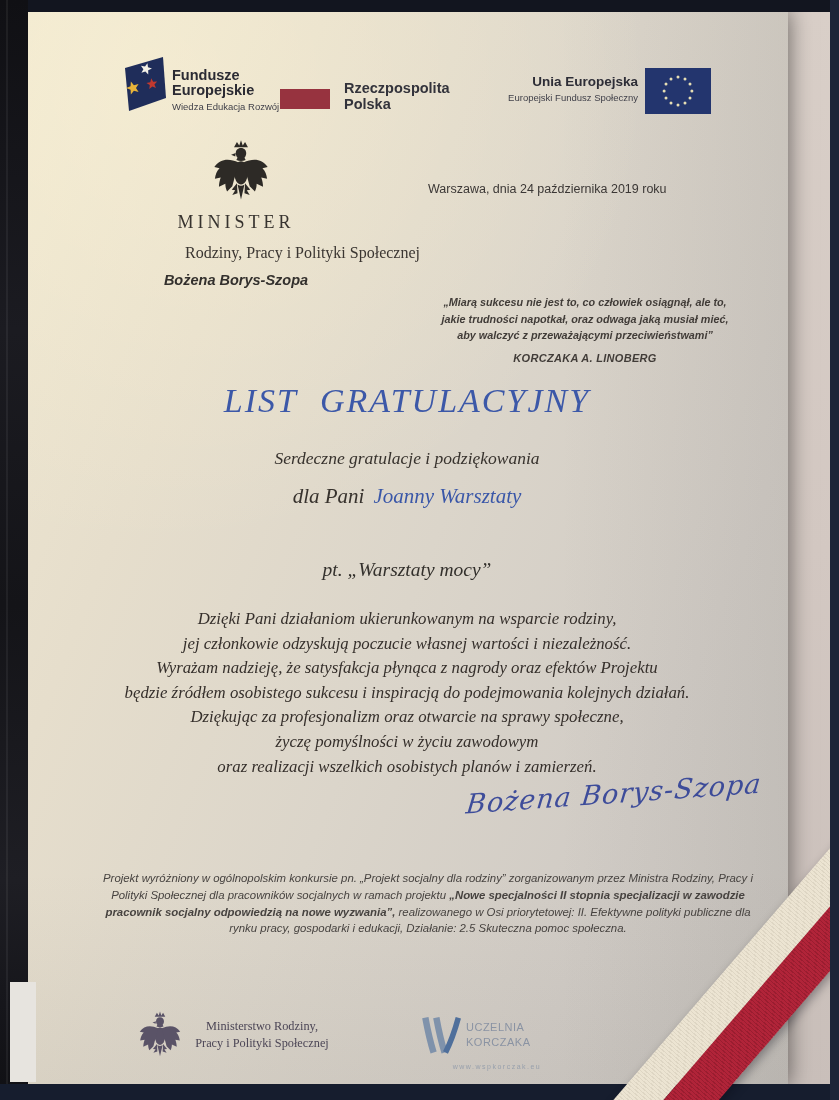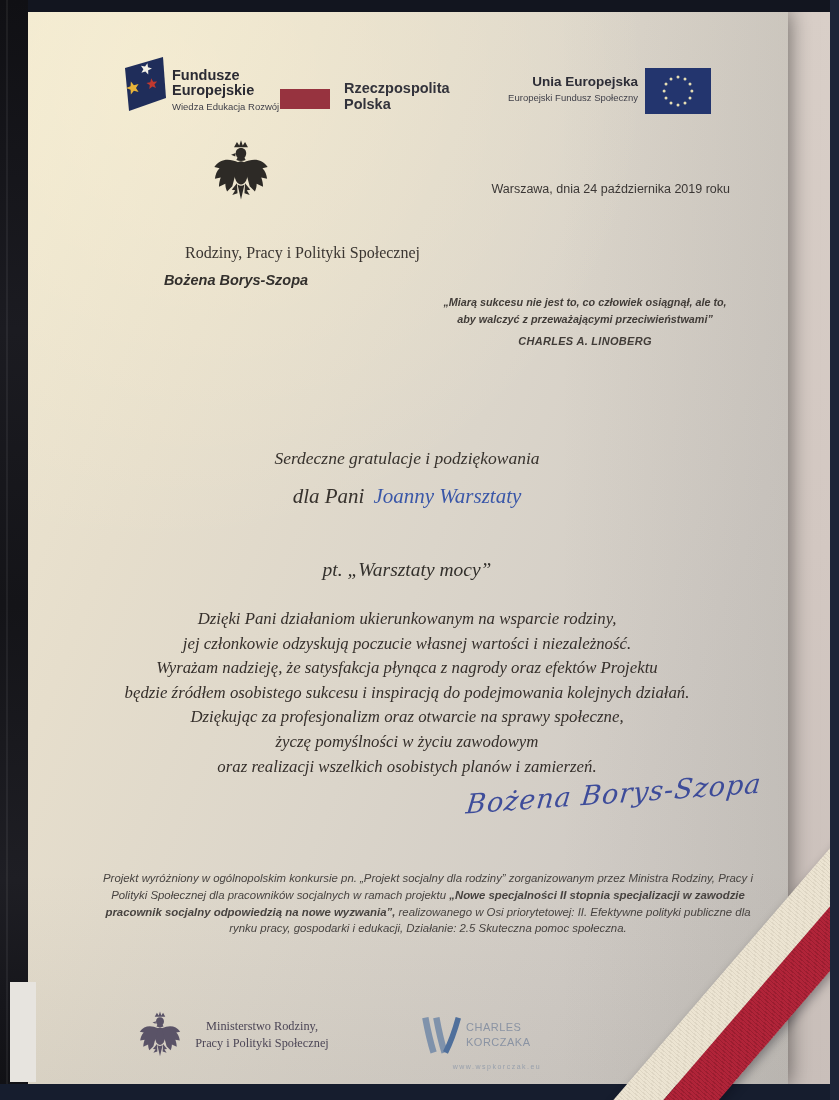--- a/index.html
+++ b/index.html
@@ -39,21 +39,21 @@
   .ue-text .sub{font-size:9.5px;margin-top:3px;color:#3f3f48;}
 
   
   .eagle-top{left:186px;top:128px;}
   .minister-title{left:60px;top:202px;width:300px;text-align:center;
     font-family:"Liberation Serif",serif;font-size:18px;letter-spacing:4px;color:#37332f;}
   .minister-office{left:26px;top:234px;width:368px;text-align:right;
     font-family:"Liberation Serif",serif;font-size:16px;color:#3a3531;}
   .minister-person{left:60px;top:262px;width:300px;text-align:center;
     font-weight:bold;font-style:italic;font-size:14.5px;color:#33302d;}
-  .dateline{left:402px;top:172px;width:302px;text-align:right;font-size:12.5px;color:#3b3735;}
+  .dateline{left:402px;top:172px;width:302px;text-align:left;font-size:12.5px;color:#3b3735;}
 
   
   .quote{left:396px;top:284px;width:326px;text-align:center;
     font-style:italic;font-weight:bold;font-size:10.8px;line-height:16.5px;color:#413c38;}
   .quote-author{margin-top:6px;font-size:11px;letter-spacing:.3px;}
 
   
   .serif-it{font-family:"Liberation Serif",serif;font-style:italic;}
   .center-block{left:31px;width:700px;text-align:center;}
   .letter-title{top:372px;font-size:34px;letter-spacing:2px;word-spacing:12px;color:#3c58a8;}
@@ -148,31 +148,34 @@
         <path d="M41,24 l-8,3 7,3 z"></path>
         <ellipse cx="50" cy="58" rx="12" ry="20"></ellipse>
         <path d="M46,40 C28,32 14,34 4,48 l9,2 C8,55 6,61 5,68 l10,-2 c-2,6 -3,11 -3,16 l11,-5 c0,5 1,9 3,13 l9,-9 z"></path>
         <path d="M54,40 C72,32 86,34 96,48 l-9,2 c5,5 7,11 8,18 l-10,-2 c2,6 3,11 3,16 l-11,-5 c0,5 -1,9 -3,13 l-9,-9 z"></path>
         <path d="M43,76 l-9,11 6,1 -5,8 9,-3 z"></path>
         <path d="M57,76 l9,11 -6,1 5,8 -9,-3 z"></path>
         <path d="M44,78 l6,26 6,-26 c-4,3 -8,3 -12,0 z"></path>
       </g>
     </svg>
 
+    <div class="abs minister-title">MINISTER</div>
     <div class="abs minister-office">Rodziny, Pracy i Polityki Społecznej</div>
     <div class="abs minister-person">Bożena Borys-Szopa</div>
 
     <div class="abs dateline">Warszawa, dnia 24 października 2019 roku</div>
 
     <div class="abs quote">
       <div>„Miarą sukcesu nie jest to, co człowiek osiągnął, ale to,</div>
+      <div>jakie trudności napotkał, oraz odwaga jaką musiał mieć,</div>
       <div>aby walczyć z przeważającymi przeciwieństwami”</div>
-      <div class="quote-author">CHARLES A. LINOBERG</div>
-    </div>
-
+      <div class="quote-author">KORCZAKA A. LINOBERG</div>
+    </div>
+
+    <div class="abs center-block serif-it letter-title">LIST GRATULACYJNY</div>
     <div class="abs center-block serif-it letter-subtitle">Serdeczne gratulacje i podziękowania</div>
 
     <div class="abs center-block serif-it recipient">
       <span>dla Pani</span><span class="name">Joanny Warsztaty</span>
     </div>
 
     <div class="abs center-block serif-it reason2">pt. „Warsztaty mocy”</div>
 
     <div class="abs center-block serif-it body-lines">
       <div>Dzięki Pani działaniom ukierunkowanym na wsparcie rodziny,</div>
@@ -205,21 +208,21 @@
       <div>Ministerstwo Rodziny,</div>
       <div>Pracy i Polityki Społecznej</div>
     </div>
 
     <svg class="abs korczak-logo" width="44" height="46" viewBox="0 0 48 44">
       <path d="M8,2 Q12,24 17,40" stroke="#7f92ab" stroke-width="7" fill="none"></path>
       <path d="M20,2 Q24,24 29,40" stroke="#7f92ab" stroke-width="7" fill="none"></path>
       <path d="M44,2 Q38,24 30,40" stroke="#4f6f9b" stroke-width="6" fill="none"></path>
     </svg>
     <div class="abs korczak-text">
-      <div>CHARLES</div>
+      <div>UCZELNIA</div>
       <div>KORCZAKA</div>
     </div>
     <div class="abs korczak-url">www.wspkorczak.eu</div>
   </div>
 
   <div class="abs stamp">ECIŃSKI</div>
 
   <div class="abs ribbon">
     <div class="ribbon-cream"></div>
     <div class="ribbon-red"></div>

